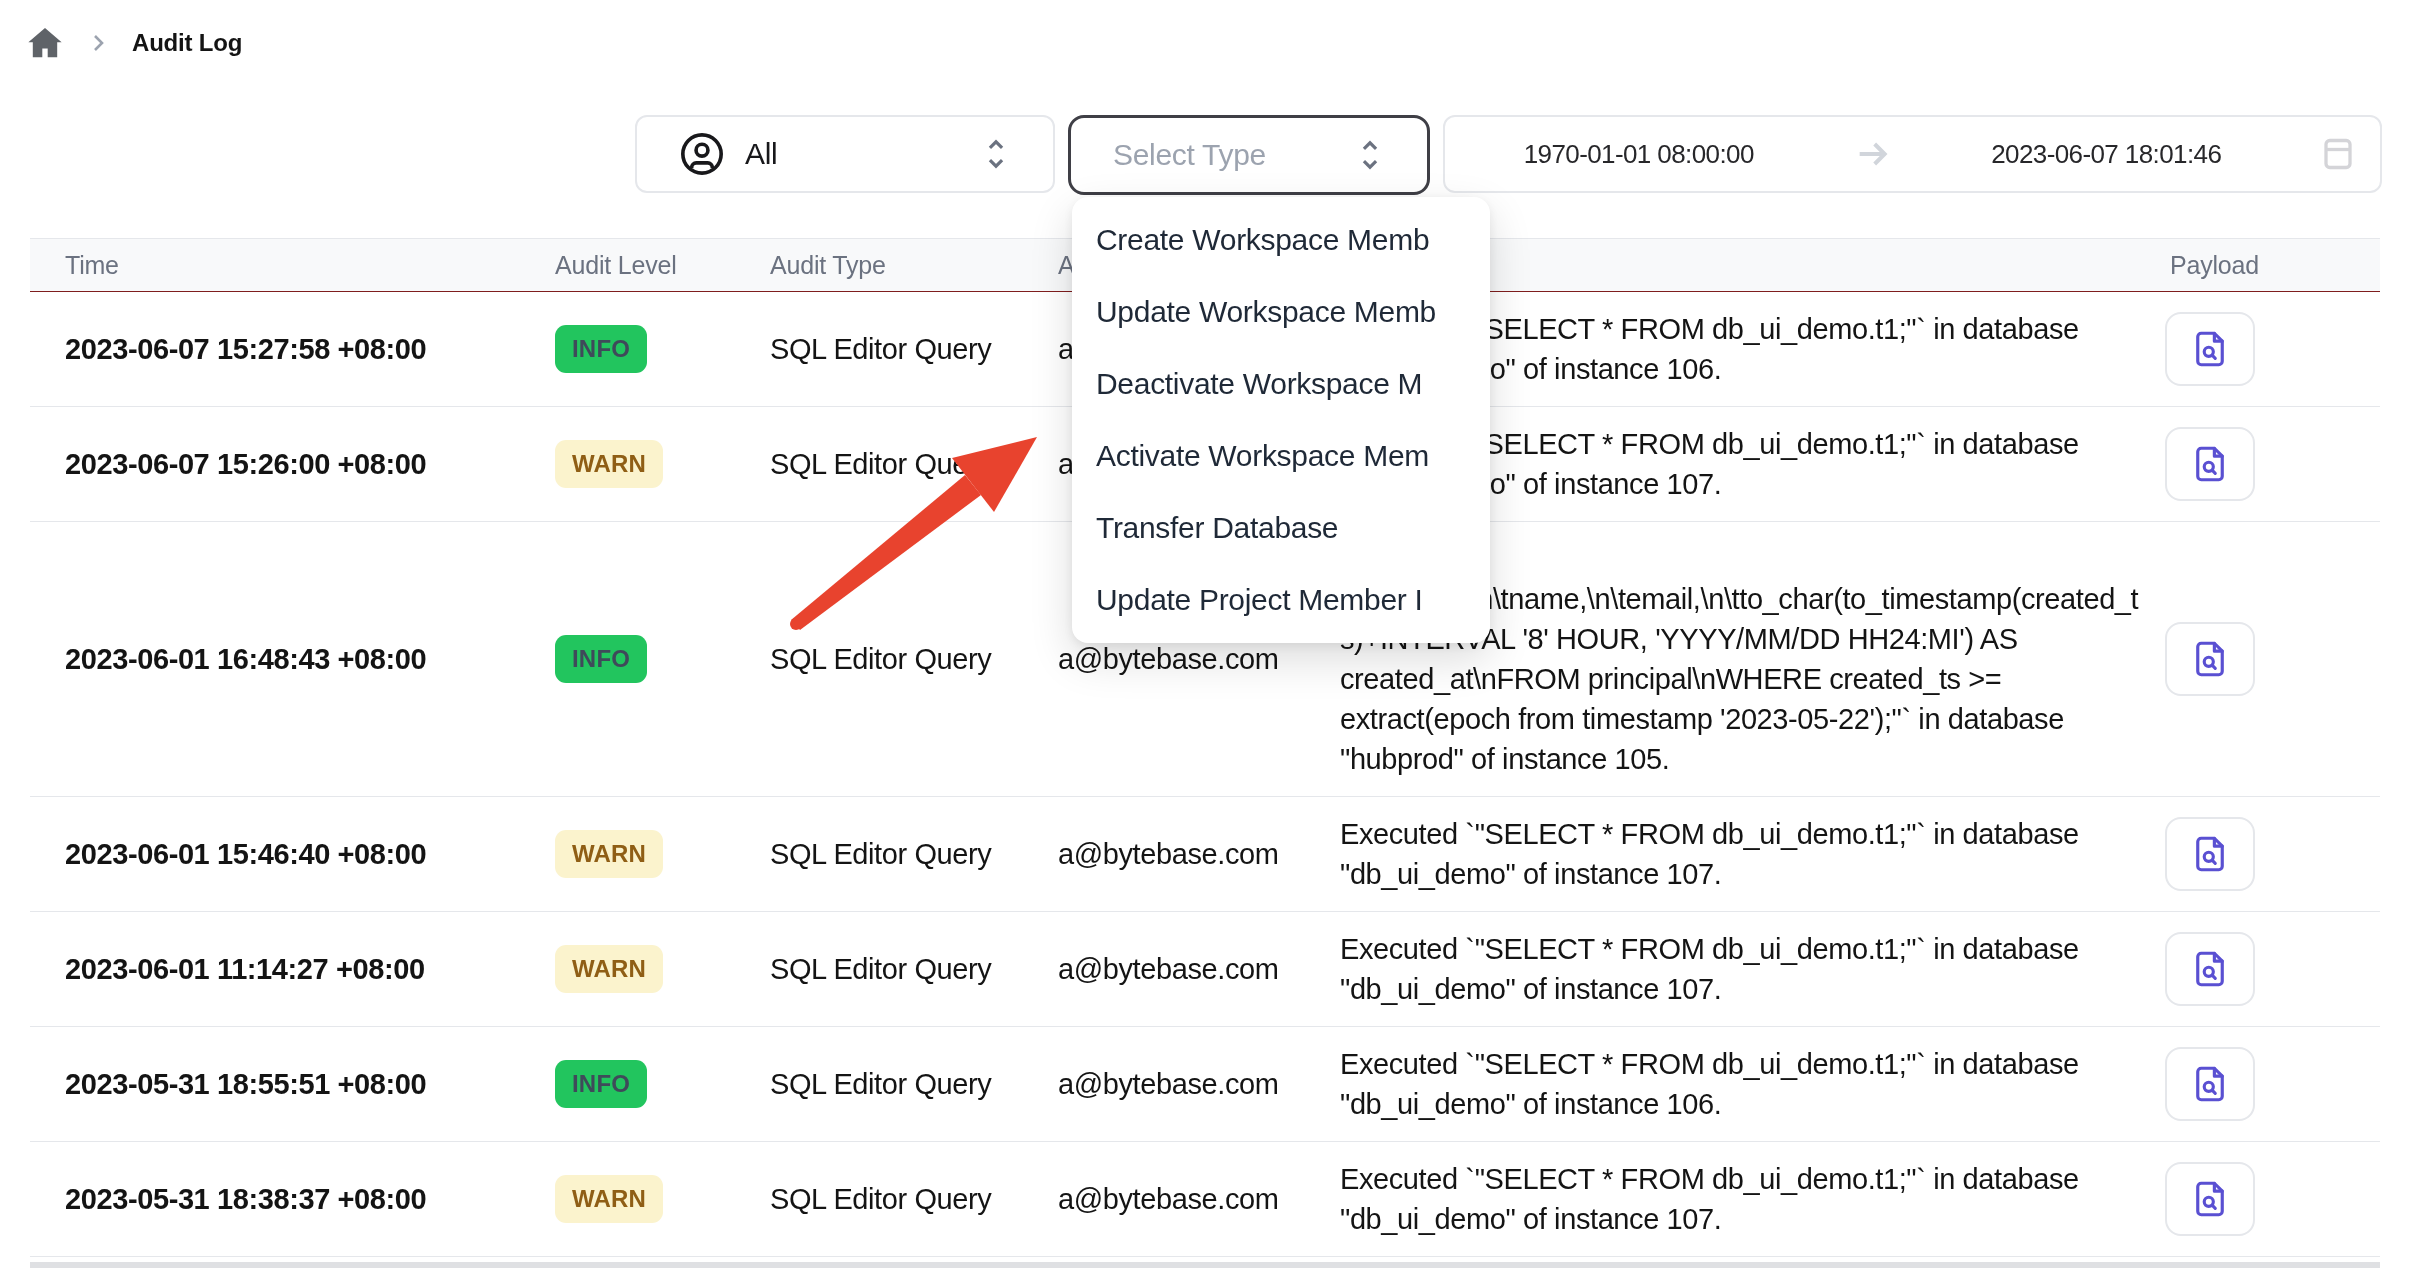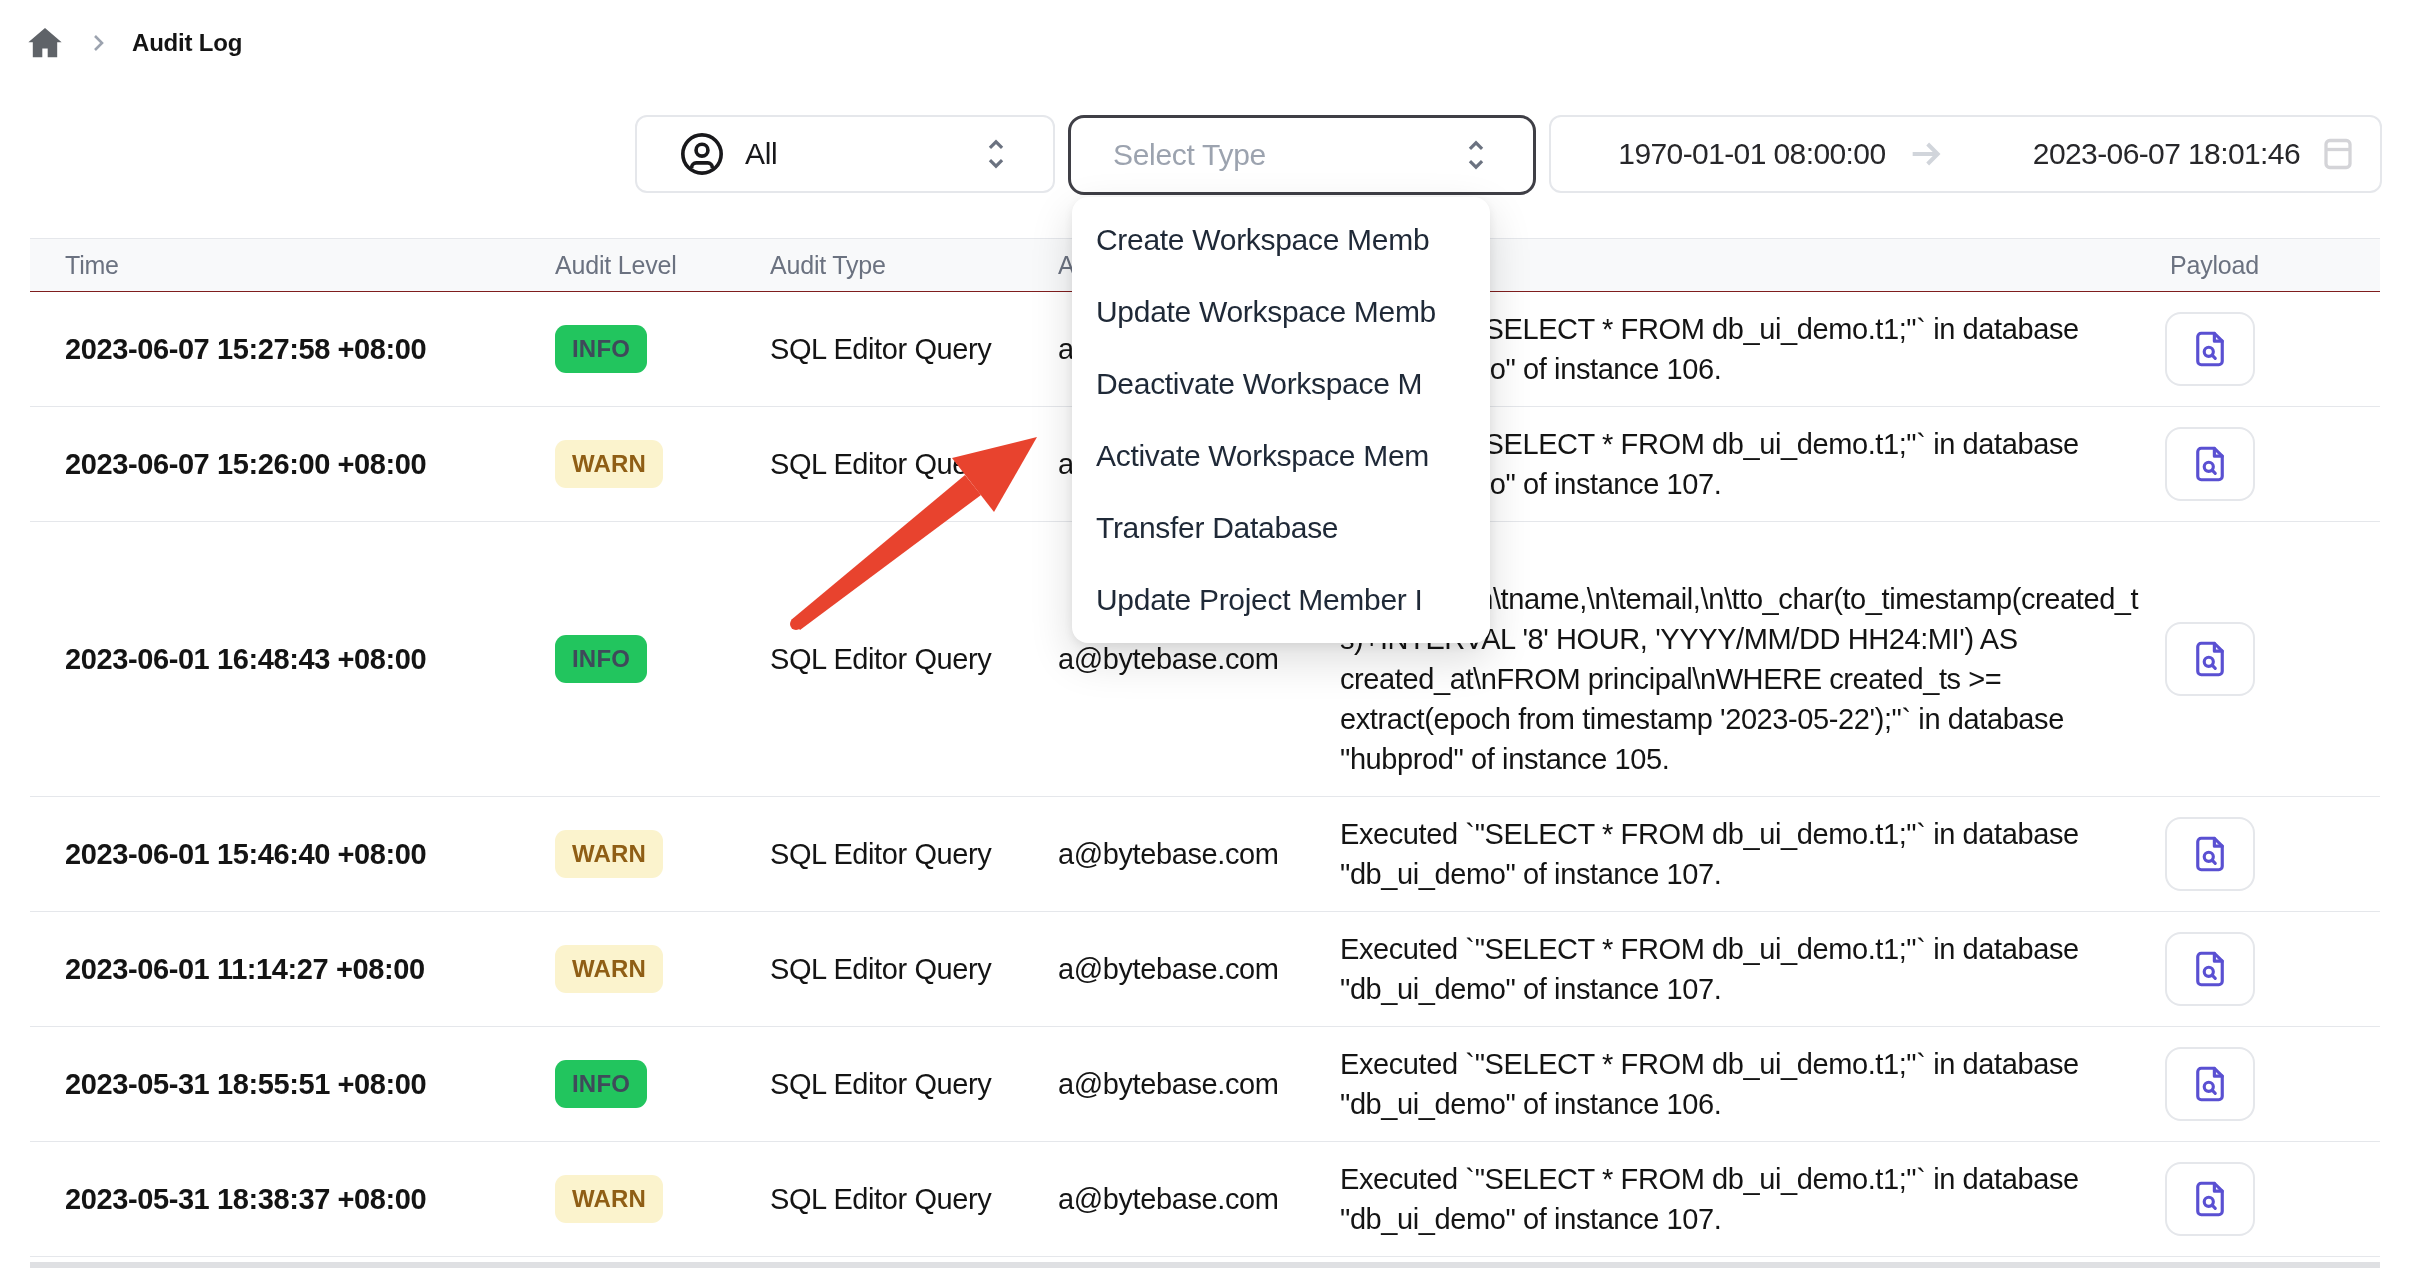--- a/index.html
+++ b/index.html
@@ -19,24 +19,24 @@
   
   .filter-bar { position:absolute; top:115px; left:635px; width:1747px; height:80px; display:flex; gap:13px; }
   .select-box {
     height:78px; border:2px solid #e5e7eb; border-radius:12px; background:#fff;
     display:flex; align-items:center; padding:0 42px; gap:20px;
   }
   .actor-select { width:420px; }
   .actor-select .sel-icon svg { width:46px; height:46px; stroke:#18181b; stroke-width:1.9; fill:none; }
   .sel-label { flex:1; font-size:30px; color:#18181b; letter-spacing:-0.3px; }
   .sel-chevrons svg { width:30px; height:34px; stroke:#6b7280; stroke-width:2.6; fill:none; }
-  .type-select { width:468px; height:80px; border:3.5px solid #3f3f46; border-radius:16px; }
+  .type-select { width:362px; height:80px; border:3.5px solid #3f3f46; border-radius:16px; }
   .type-select .sel-label { color:#9ca3af; }
   .date-range { flex:1; padding:0 24px 0 0; }
-  .date-part { flex:1; text-align:right; font-size:30px; color:#27272a; letter-spacing:-0.6px; }
+  .date-part { flex:1; text-align:center; font-size:26px; color:#27272a; letter-spacing:-0.6px; }
   .range-arrow svg { width:40px; height:40px; stroke:#d1d5db; stroke-width:2.4; fill:none; }
   .cal-icon svg { width:36px; height:40px; stroke:#d4d4d8; stroke-width:2.2; fill:none; }
 
   
   .audit-table { position:absolute; left:30px; top:238px; width:2350px; }
   .thead, .trow {
     display:grid;
     grid-template-columns:525px 215px 288px 282px 800px 1fr;
     align-items:center;
   }

